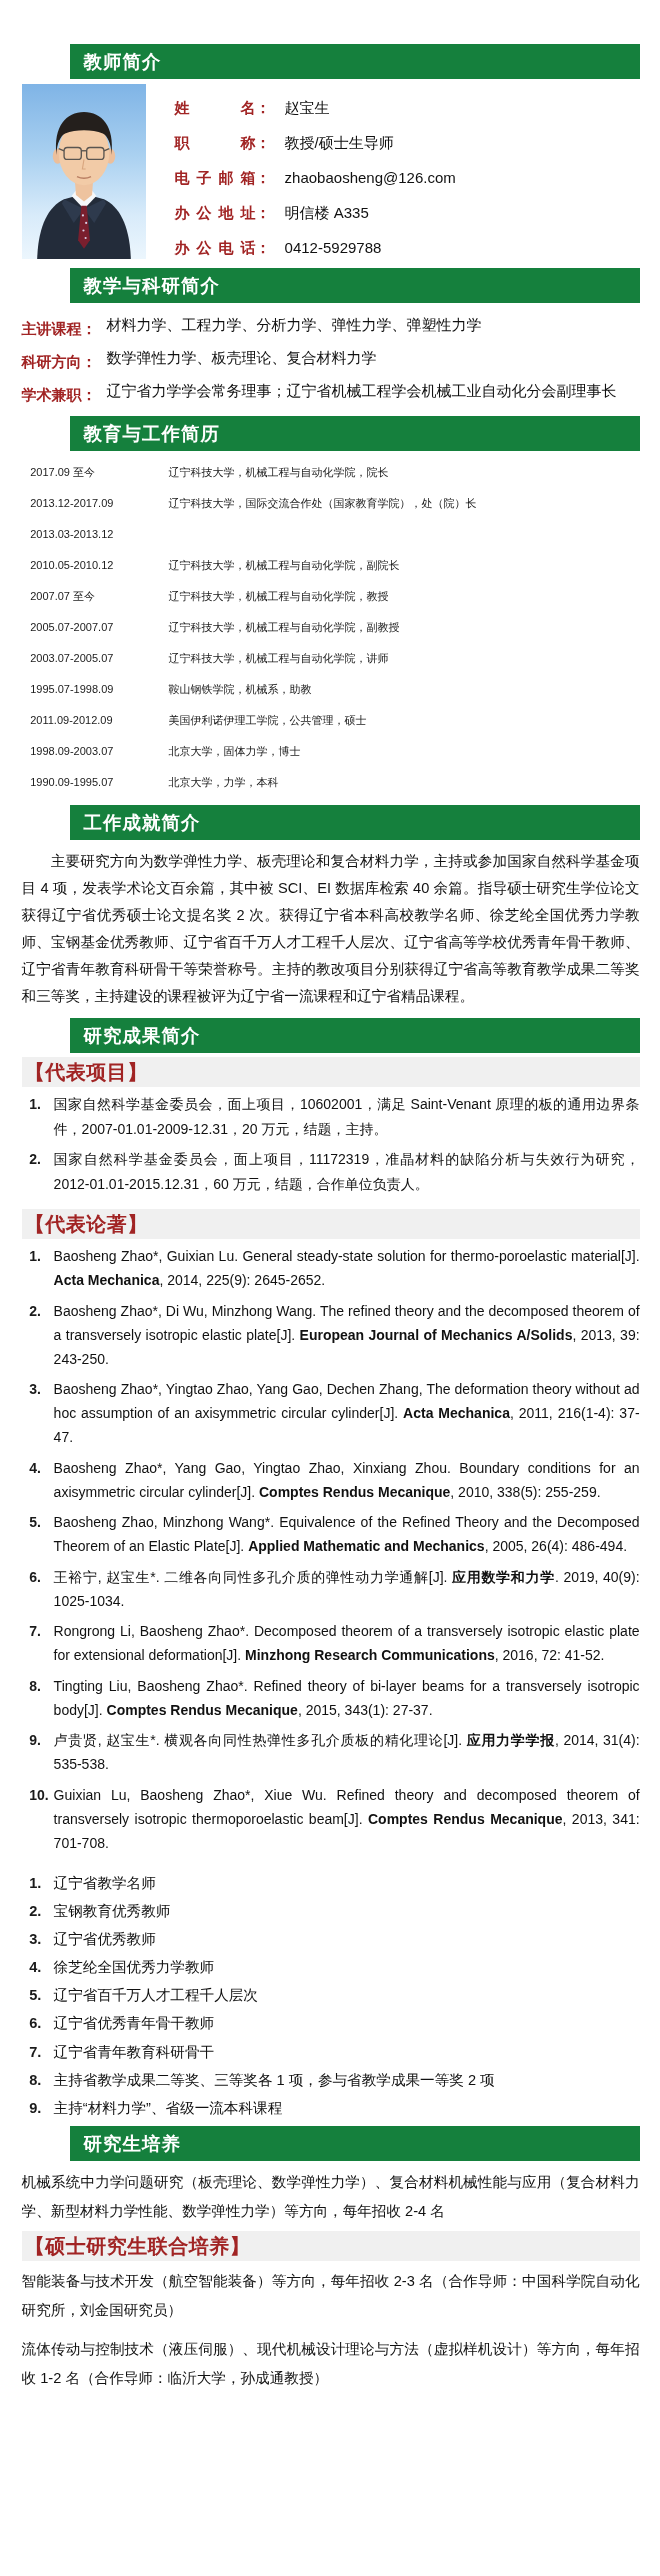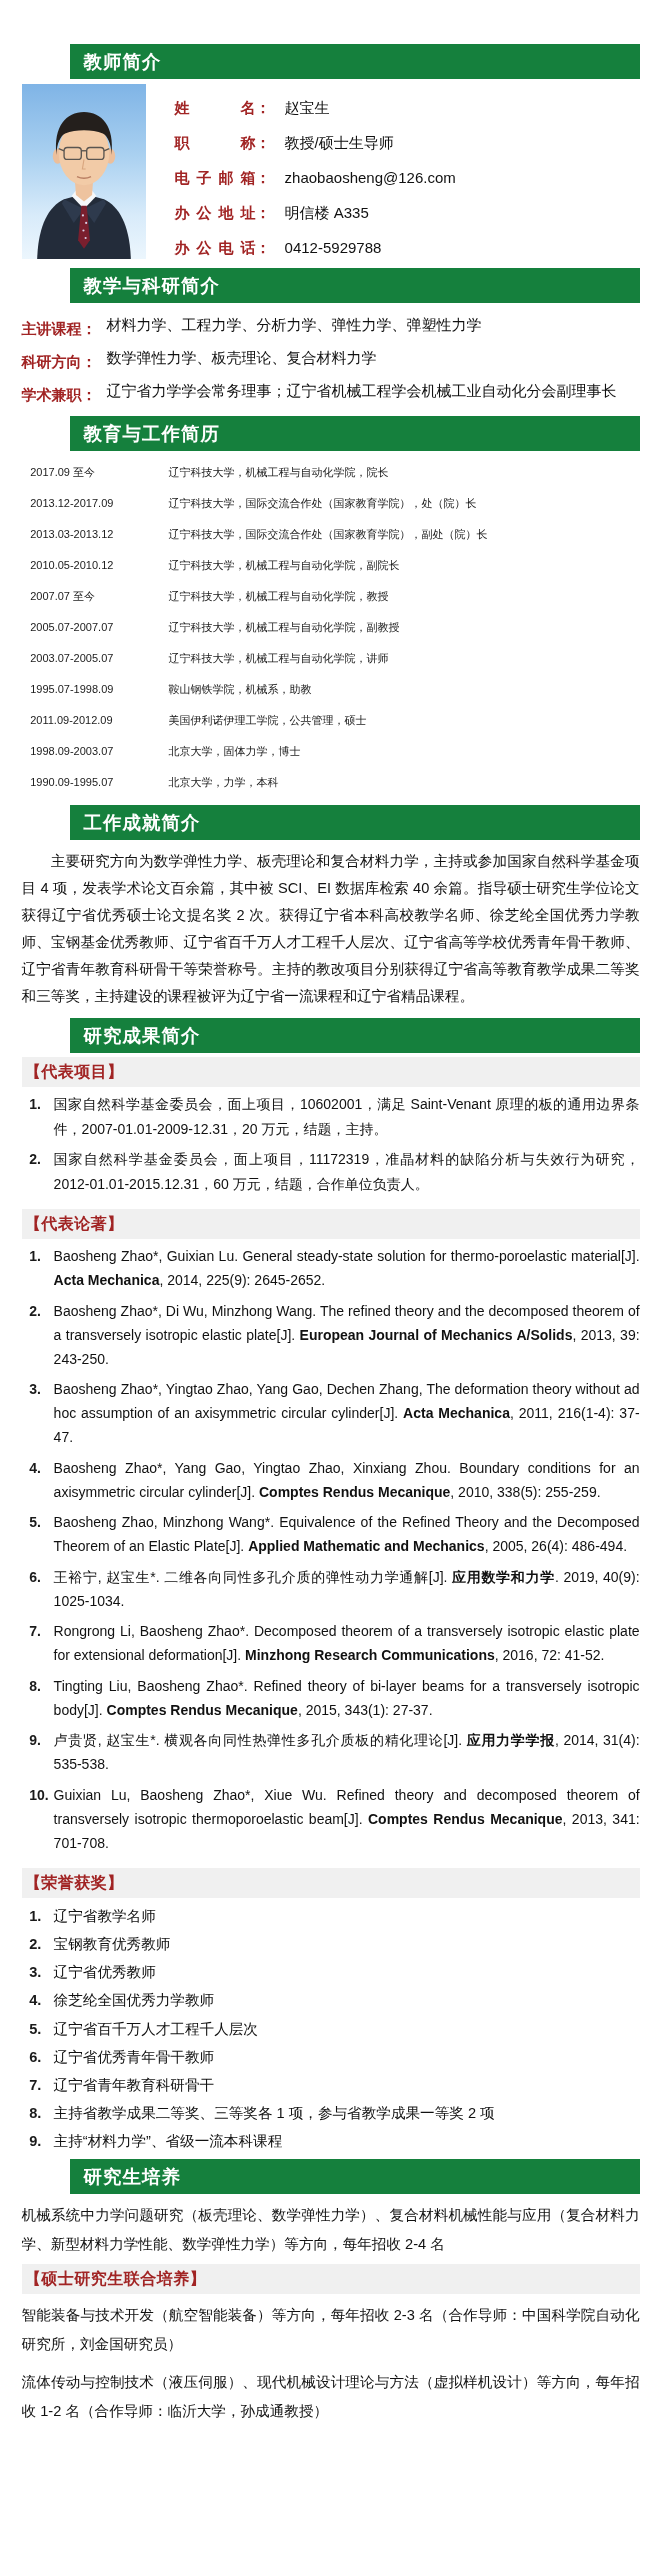--- a/index.html
+++ b/index.html
@@ -41,21 +41,21 @@
   .hrow{display:flex;font-size:11px;line-height:31px;}
   .hdate{flex:0 0 147px;padding-left:8.6px;box-sizing:border-box;white-space:nowrap;}
   .hdesc{flex:1;}
   
   .para{
     font-size:14.6px;line-height:27px;text-align:justify;
     margin:7.6px 0 8.6px 0;text-indent:2em;color:#111;
   }
   
   .band{
-    background:#F0F0F0;height:30px;line-height:30px;font-size:16px;font-weight:bold;
+    background:#F0F0F0;height:30px;line-height:30px;font-size:20px;font-weight:bold;
     color:#A12424;padding-left:3.2px;margin-top:3.2px;letter-spacing:0.5px;
   }
   
   .numlist{padding:5.4px 0 3.2px 0;}
   .nrow{display:flex;margin-bottom:5.4px;}
   .nnum{flex:0 0 32px;padding-left:7.6px;box-sizing:border-box;font-weight:bold;font-size:14px;line-height:25px;}
   .ntext{flex:1;font-size:14px;line-height:25px;text-align:justify;color:#111;}
   .pubs .nnum,.pubs .ntext{line-height:24px;}
   .pubs .nrow{margin-bottom:6.5px;}
   .awards .nnum,.awards .ntext{font-size:14.6px;line-height:27px;}
@@ -145,21 +145,20 @@
       <div class="hrow">
         <span class="hdate">2017.09 至今</span>
         <span class="hdesc">辽宁科技大学，机械工程与自动化学院，院长</span>
       </div>
       <div class="hrow">
         <span class="hdate">2013.12-2017.09</span>
         <span class="hdesc">辽宁科技大学，国际交流合作处（国家教育学院），处（院）长</span>
       </div>
       <div class="hrow">
         <span class="hdate">2013.03-2013.12</span>
-        <span class="hdesc">辽宁科技大学，国际交流合作处（国家教育学院），副处（院）长</span>
       </div>
       <div class="hrow">
         <span class="hdate">2010.05-2010.12</span>
         <span class="hdesc">辽宁科技大学，机械工程与自动化学院，副院长</span>
       </div>
       <div class="hrow">
         <span class="hdate">2007.07 至今</span>
         <span class="hdesc">辽宁科技大学，机械工程与自动化学院，教授</span>
       </div>
       <div class="hrow">
@@ -245,21 +244,20 @@
       <div class="nrow">
         <span class="nnum">9.</span>
         <span class="ntext"><span>卢贵贤, 赵宝生*. 横观各向同性热弹性多孔介质板的精化理论[J]. </span><span class="jname">应用力学学报</span><span>, 2014, 31(4): 535-538.</span></span>
       </div>
       <div class="nrow">
         <span class="nnum">10.</span>
         <span class="ntext"><span>Guixian Lu, Baosheng Zhao*, Xiue Wu. Refined theory and decomposed theorem of transversely isotropic thermoporoelastic beam[J]. </span><span class="jname">Comptes Rendus Mecanique</span><span>, 2013, 341: 701-708.</span></span>
       </div>
     </div>
 
-  <div class="band">【荣誉获奖】</div>
   <div class="numlist awards">
       <div class="nrow">
         <span class="nnum">1.</span>
         <span class="ntext">辽宁省教学名师</span>
       </div>
       <div class="nrow">
         <span class="nnum">2.</span>
         <span class="ntext">宝钢教育优秀教师</span>
       </div>
       <div class="nrow">

